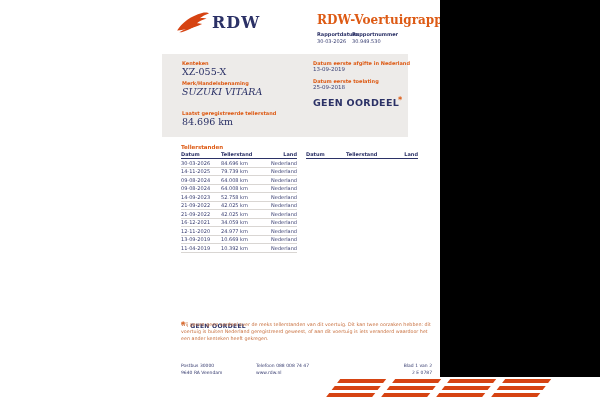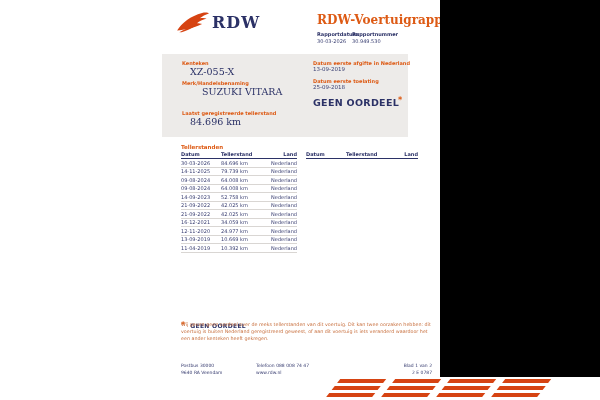--- a/index.html
+++ b/index.html
@@ -15,21 +15,21 @@
 
   
   .wordmark{left:212px;top:13px;font:bold 16px "DejaVu Serif",serif;color:var(--navy);letter-spacing:1px;}
   .title{left:317px;top:13px;font:bold 12px "DejaVu Serif",serif;color:var(--orange);}
   .hdr-lbl{font:bold 5px "DejaVu Sans",sans-serif;color:var(--navy);}
   .hdr-val{font:5px "DejaVu Sans",sans-serif;color:var(--navy-soft);}
 
   
   .panel{left:162px;top:54px;width:246px;height:83px;background:var(--panel);}
   .lbl{font:bold 5px "DejaVu Sans",sans-serif;color:var(--orange);}
-  .val-lg{font:9.5px "DejaVu Serif",serif;color:var(--navy);margin-left:8px;}
+  .val-lg{font:9.5px "DejaVu Serif",serif;color:var(--navy);}
   .val-sm{font:5.5px "DejaVu Sans",sans-serif;color:var(--navy-soft);}
   .verdict{font:bold 9.5px "DejaVu Sans",sans-serif;color:var(--navy);letter-spacing:.3px;}
   .ast{font:bold 8px "DejaVu Sans",sans-serif;color:var(--orange);}
 
   
   .sec-title{font:bold 5.5px "DejaVu Sans",sans-serif;color:var(--orange);}
   .tbl{position:absolute;}
   .tbl .head{display:flex;border-bottom:1px solid var(--navy);padding-bottom:1px;
     font:bold 5px "DejaVu Sans",sans-serif;color:var(--navy);}
   .tbl .row{display:flex;border-bottom:1px solid var(--rule);height:8.5px;align-items:center;
@@ -68,21 +68,21 @@
   <div class="abs hdr-val" style="left:317px;top:38px;">30-03-2026</div>
   <div class="abs hdr-lbl" style="left:352px;top:31px;">Rapportnummer</div>
   <div class="abs hdr-val" style="left:352px;top:38px;">30.949.530</div>
 
   <div class="abs panel"></div>
 
   <div class="abs lbl" style="left:182px;top:60px;">Kenteken</div>
   <div class="abs val-lg" style="left:182px;top:66px;">XZ-055-X</div>
 
   <div class="abs lbl" style="left:182px;top:80px;">Merk/Handelsbenaming</div>
-  <div class="abs val-lg" style="left:194px;top:86px;">SUZUKI VITARA</div>
+  <div class="abs val-lg" style="left:182px;top:86px;font-style:italic;">SUZUKI VITARA</div>
 
   <div class="abs lbl" style="left:182px;top:110px;">Laatst geregistreerde tellerstand</div>
   <div class="abs val-lg" style="left:182px;top:116px;">84.696 km</div>
 
   <div class="abs lbl" style="left:313px;top:60px;">Datum eerste afgifte in Nederland</div>
   <div class="abs val-sm" style="left:313px;top:66px;">13-09-2019</div>
 
   <div class="abs lbl" style="left:313px;top:78px;">Datum eerste toelating</div>
   <div class="abs val-sm" style="left:313px;top:84px;">25-09-2018</div>
 

